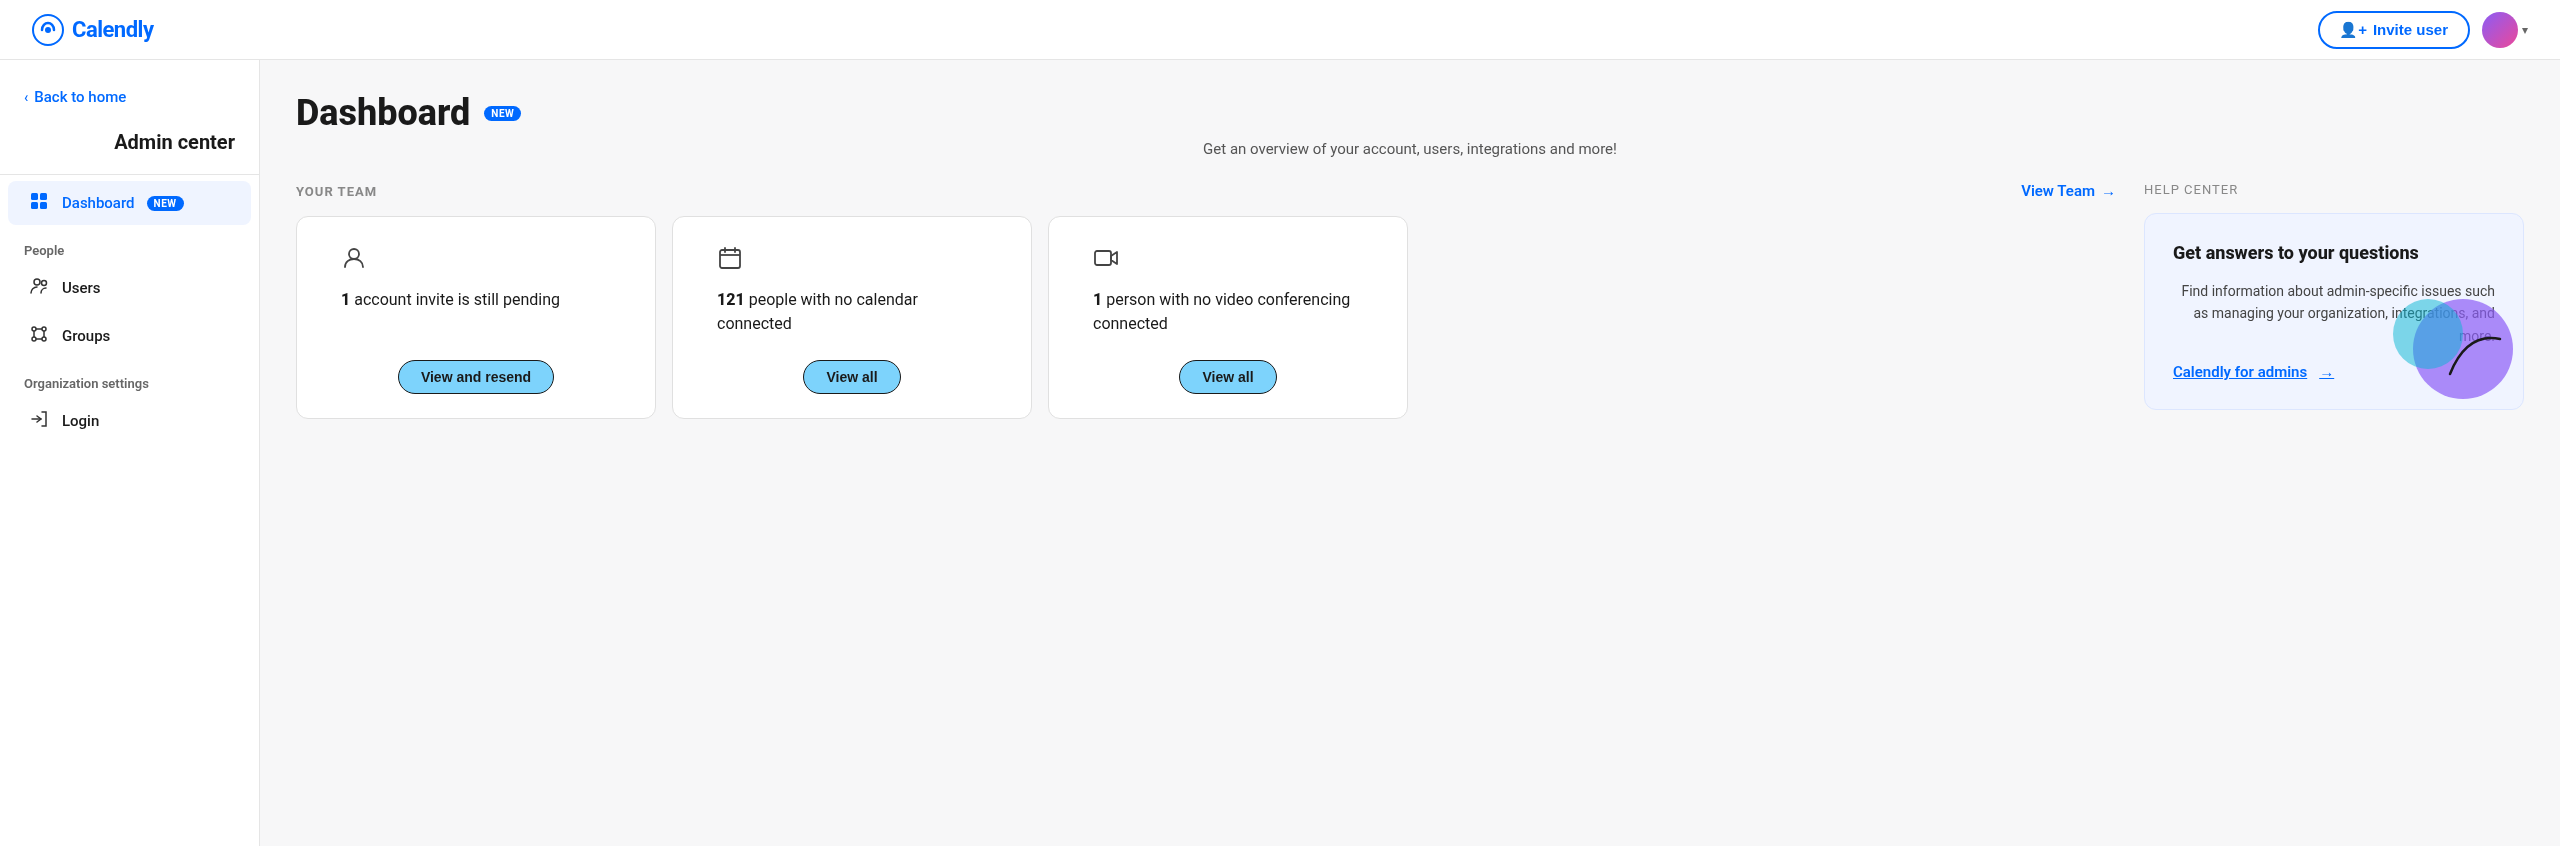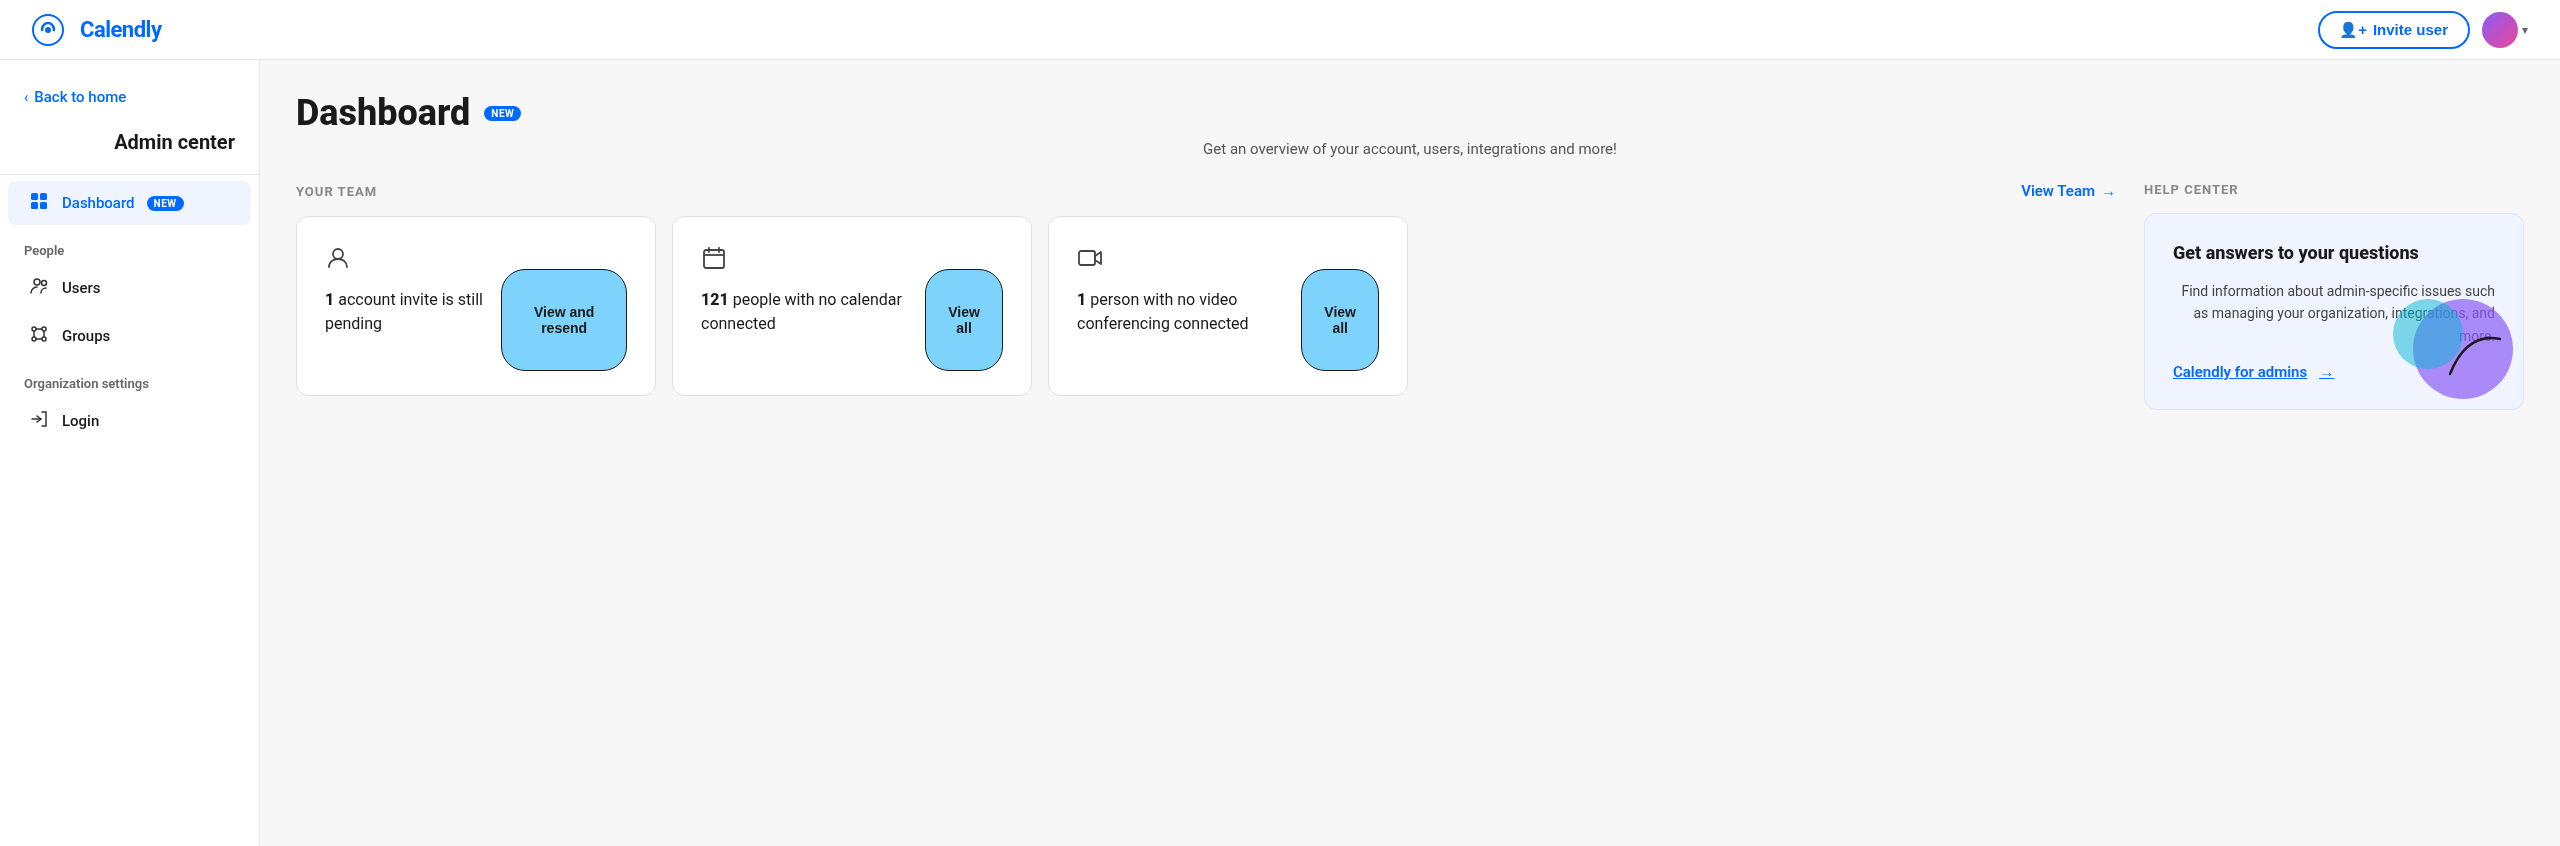--- a/index.html
+++ b/index.html
@@ -4,21 +4,21 @@
   <style>
     * { box-sizing: border-box; margin: 0; padding: 0; }
     body { font-family: -apple-system, BlinkMacSystemFont, 'Segoe UI', Roboto, sans-serif; background: #f9f9f9; display: flex; flex-direction: column; height: 100vh; overflow: hidden; }
 
     
     .topnav {
       display: flex; align-items: center; justify-content: space-between;
       background: #fff; border-bottom: 1px solid #e5e5e5;
       padding: 0 32px; height: 60px; flex-shrink: 0;
     }
-    .topnav-logo { display: flex; align-items: center; gap: 16px; }
+    .topnav-logo { display: flex; align-items: center; gap: 8px; }
     .logo-icon { width: 32px; height: 32px; }
     .logo-text { font-size: 22px; font-weight: 700; color: #0069ff; letter-spacing: -0.5px; }
     .topnav-right { display: flex; align-items: center; gap: 12px; }
     .invite-user-btn {
       display: flex; align-items: center; gap: 6px;
       border: 2px solid #0069ff; border-radius: 24px;
       padding: 8px 20px; background: #fff; color: #0069ff;
       font-size: 15px; font-weight: 600; cursor: pointer;
     }
     .avatar-wrapper { display: flex; align-items: center; gap: 4px; cursor: pointer; }
@@ -85,37 +85,37 @@
     .view-team-link {
       display: flex; align-items: center; gap: 6px;
       color: #0069ff; font-size: 15px; font-weight: 600; cursor: pointer;
       text-decoration: none;
     }
 
     
     .cards-row { display: flex; gap: 16px; flex-wrap: wrap; }
     .stat-card {
       background: #fff; border: 1px solid #e0e0e0; border-radius: 12px;
-      padding: 28px 28px 24px; flex: 1; min-width: 220px; max-width: 360px;
-      display: flex; flex-direction: row; justify-content: space-between;
+      padding: 28px 44px 24px; flex: 1; min-width: 220px; max-width: 360px;
+      display: flex; flex-direction: column; justify-content: space-between;
       min-height: 180px;
     }
     .card-icon { font-size: 22px; color: #444; margin-bottom: 12px; }
     .card-text { font-size: 16px; color: #1a1a1a; line-height: 1.5; flex: 1; }
     .card-text strong { font-weight: 800; }
     .card-action-row { margin-top: 24px; display: flex; justify-content: center; }
     .card-btn {
       border: 1.5px solid #1a1a1a; border-radius: 24px;
       padding: 8px 22px; background: #7dd3fc; color: #1a1a1a;
       font-size: 14px; font-weight: 600; cursor: pointer;
     }
 
     
     .help-section { margin-left: 28px; min-width: 300px; max-width: 380px; flex-shrink: 0; }
-    .help-section-title { font-size: 13px; font-weight: 700; color: #888; letter-spacing: 1px; text-transform: uppercase; margin-bottom: 16px; }
+    .help-section-title { font-size: 13px; font-weight: 400; color: #888; letter-spacing: 1px; text-transform: uppercase; margin-bottom: 16px; }
     .help-card {
       background: #f0f4ff; border: 1px solid #dce6ff; border-radius: 12px;
       padding: 28px; position: relative; overflow: hidden; min-height: 180px;
     }
     .help-card-title { font-size: 18px; font-weight: 800; color: #1a1a1a; margin-bottom: 17px; }
     .help-card-text { font-size: 14px; color: #444; line-height: 1.6; margin-bottom: 16px; text-align: right; }
     .help-card-link {
       display: flex; align-items: center; gap: 12px;
       color: #0069ff; font-size: 15px; font-weight: 600; cursor: pointer; text-decoration: underline;
     }

